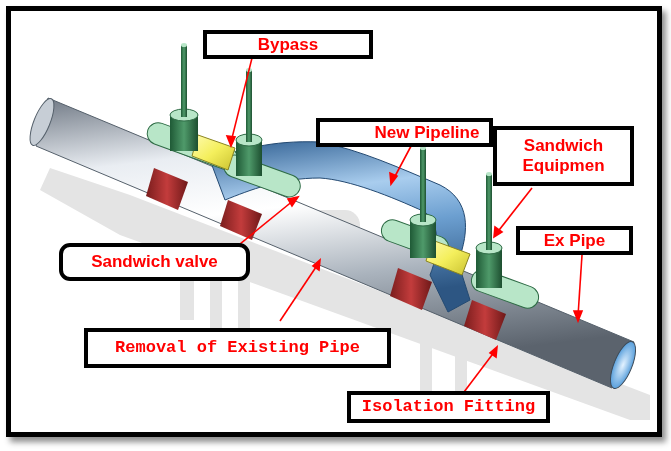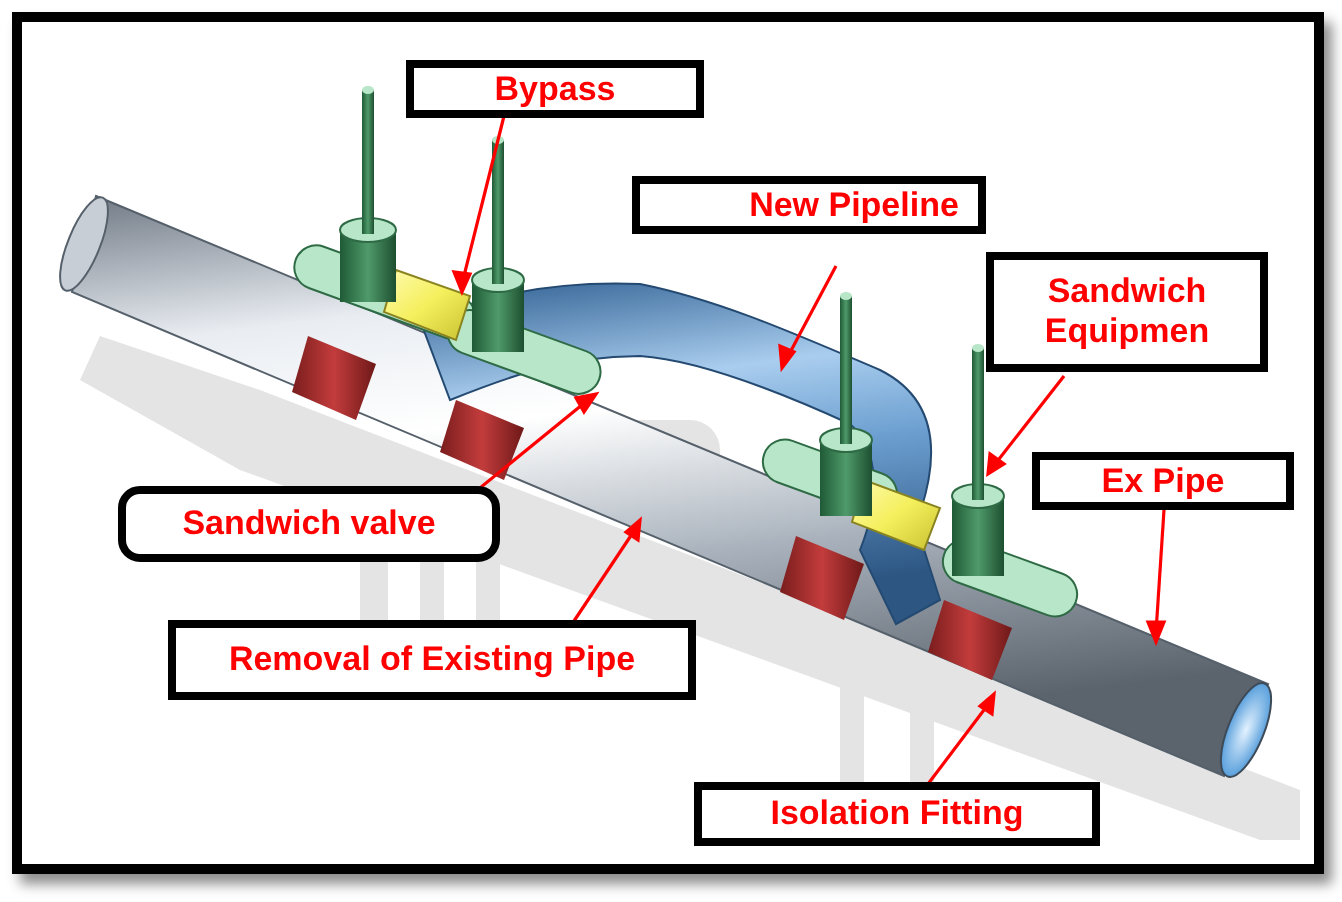--- a/index.html
+++ b/index.html
@@ -115,19 +115,19 @@
     <polygon points="578,321 574,311 582,311"></polygon>
     <line x1="224" y1="257" x2="294" y2="200"></line>
     <polygon points="298,197 292,206 288,199"></polygon>
     <line x1="280" y1="321" x2="318" y2="264"></line>
     <polygon points="320,260 319,270 313,266"></polygon>
     <line x1="464" y1="392" x2="495" y2="351"></line>
     <polygon points="497,347 496,357 490,353"></polygon>
   </g>
 </svg>
 
-<div class="label" style="left:203px; top:30px; width:149px; height:29px;">Bypass</div>
-<div class="label" style="left:316px; top:88px; width:177px; height:29px;padding-left:45px;">New Pipeline</div>
+<div class="label" style="left:203px; top:30px; width:170px; height:29px;">Bypass</div>
+<div class="label" style="left:316px; top:118px; width:177px; height:29px;padding-left:45px;">New Pipeline</div>
 <div class="label" style="left:493px; top:126px; width:141px; height:60px; padding:0 14px;">Sandwich Equipmen</div>
-<div class="label" style="left:516px; top:226px; width:131px; height:29px;">Ex Pipe</div>
+<div class="label" style="left:516px; top:226px; width:117px; height:29px;">Ex Pipe</div>
 <div class="label" style="left:59px; top:243px; width:191px; height:38px;border-radius:11px;">Sandwich valve</div>
-<div class="label" style="left:84px; top:310px; width:264px; height:40px;">Removal of Existing Pipe</div>
-<div class="label" style="left:347px; top:391px; width:203px; height:32px;">Isolation Fitting</div>
+<div class="label" style="left:84px; top:328px; width:307px; height:40px;font-family:Liberation Mono, monospace;">Removal of Existing Pipe</div>
+<div class="label" style="left:347px; top:391px; width:203px; height:32px;font-family:Liberation Mono, monospace;">Isolation Fitting</div>
 
 </body></html>

